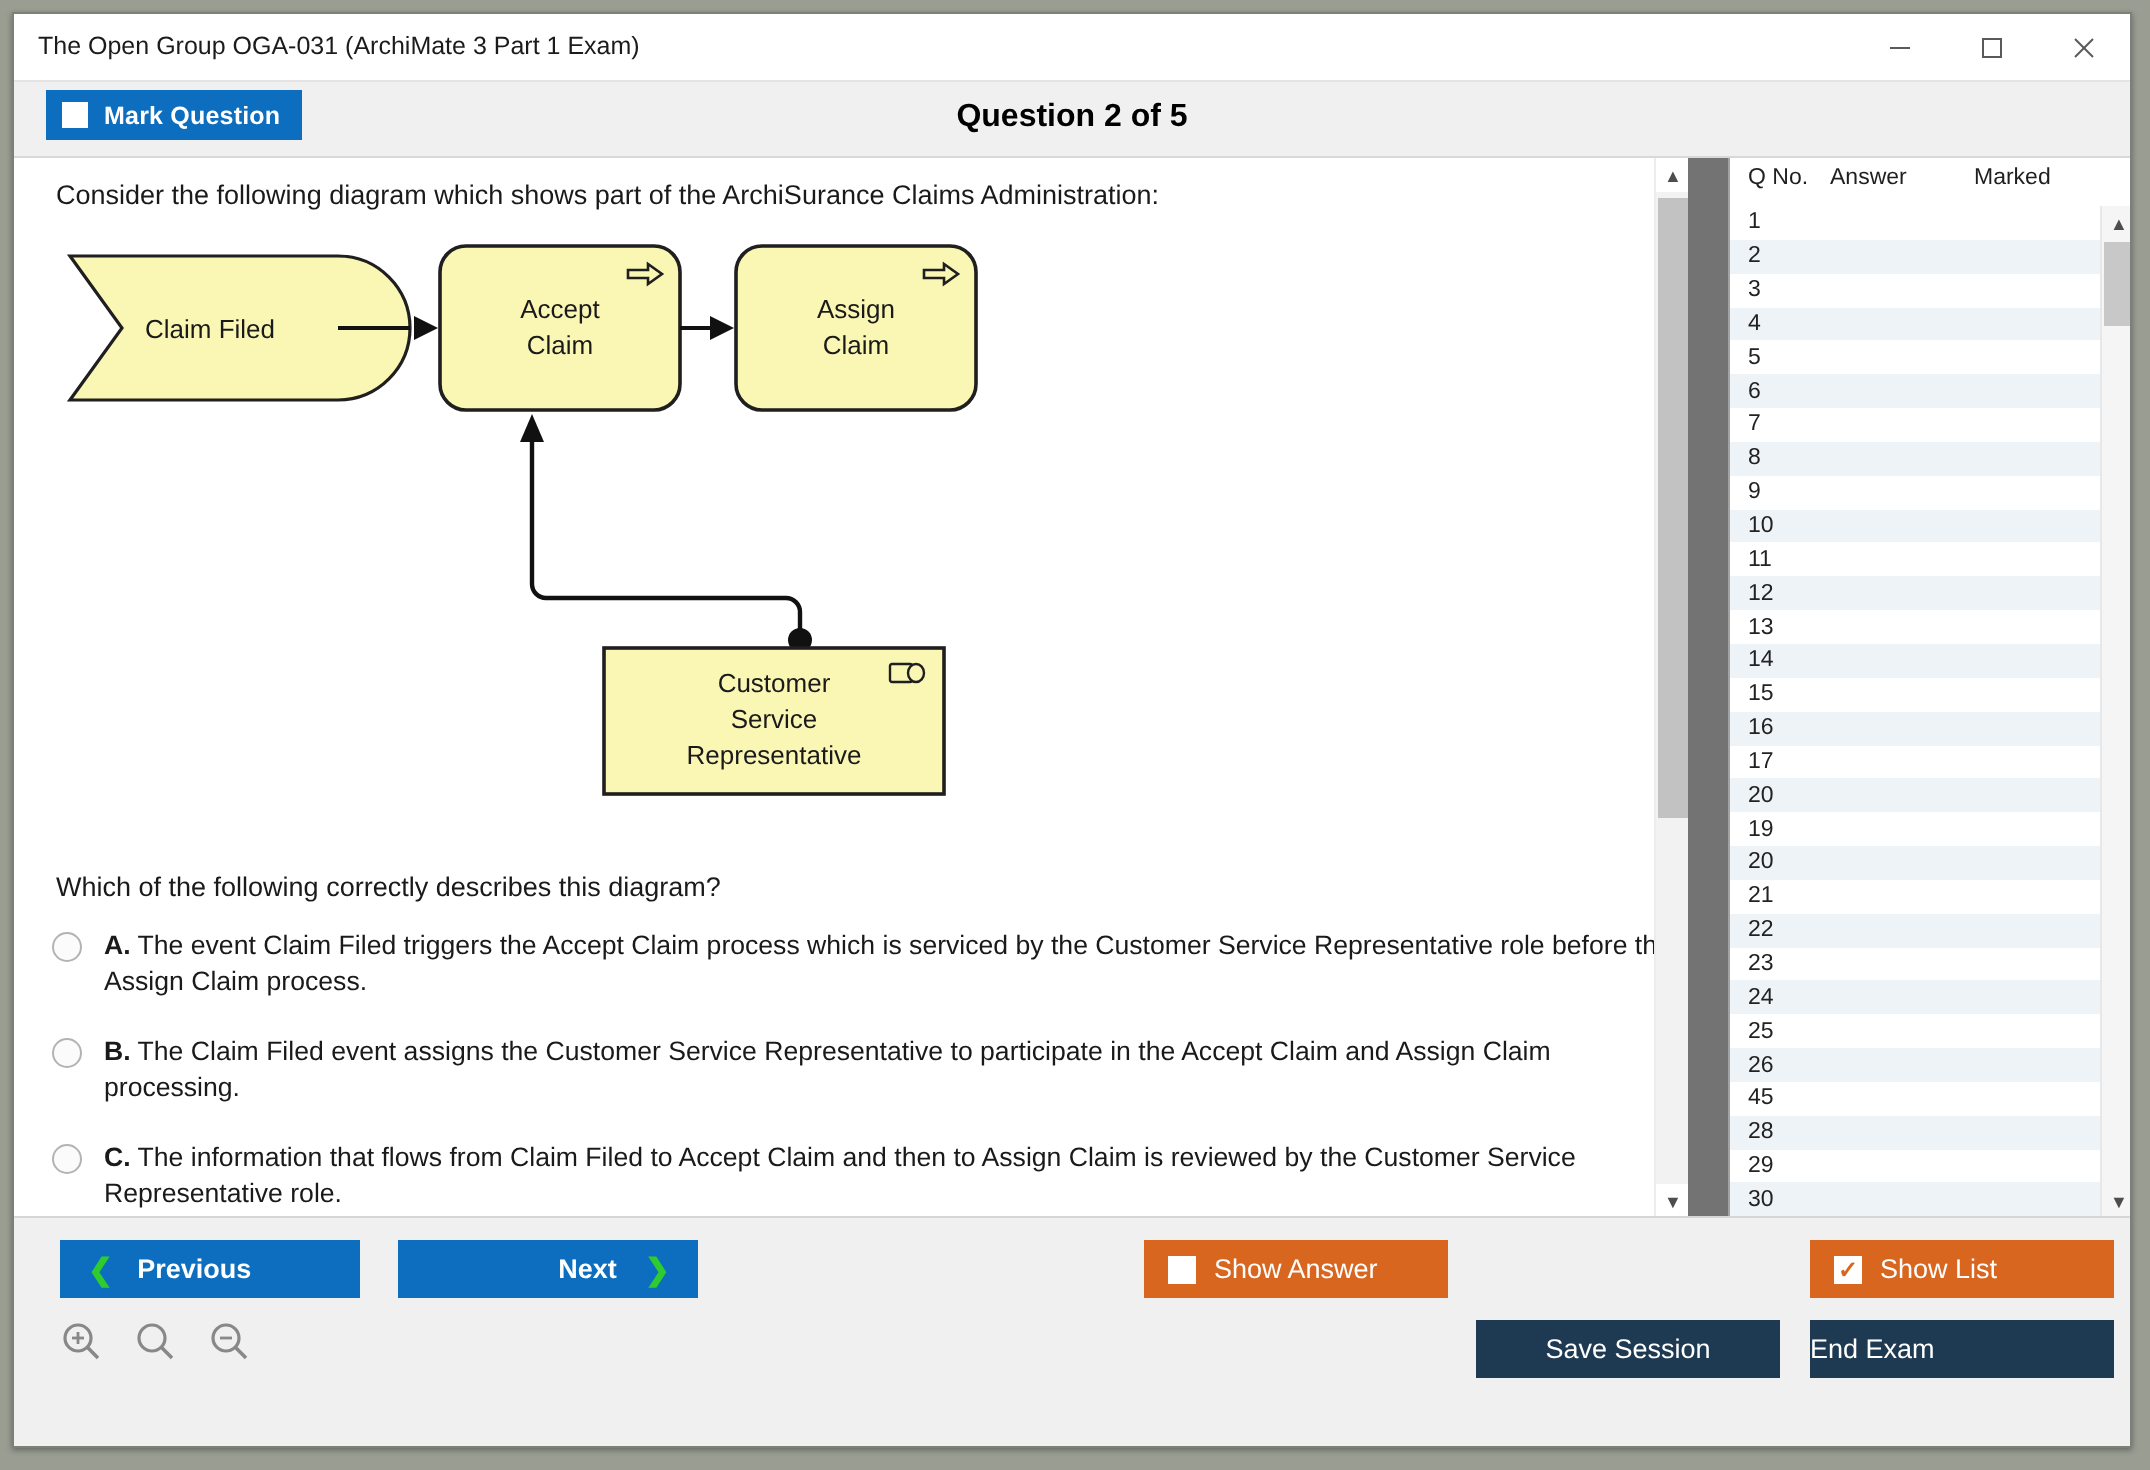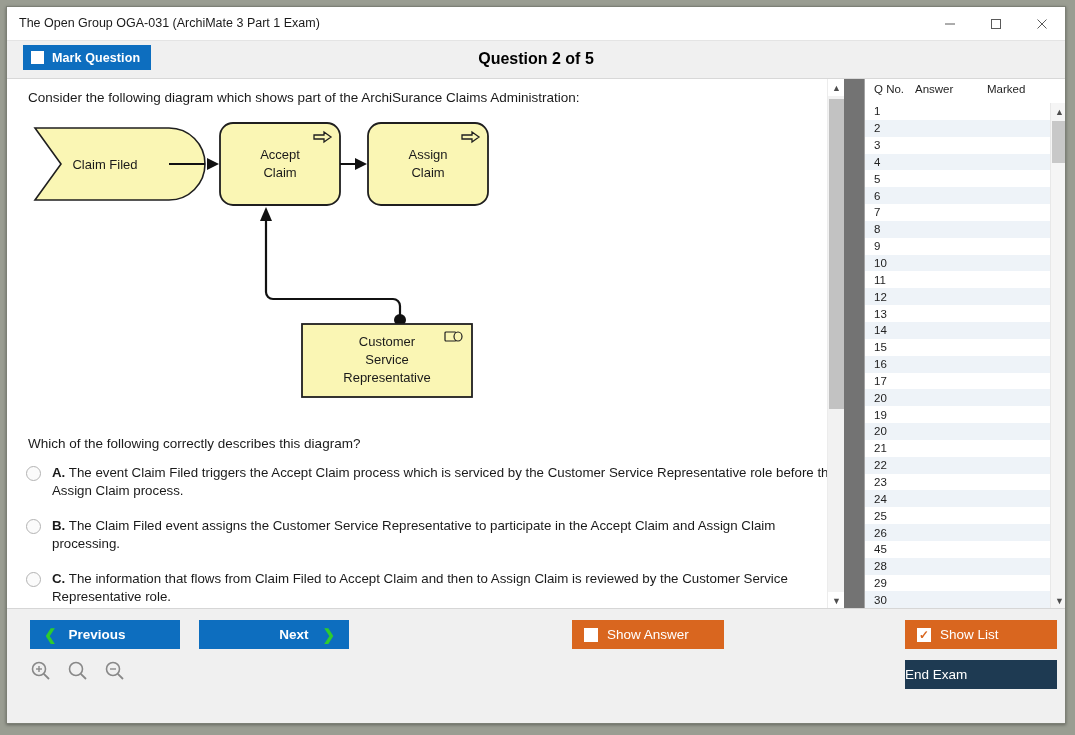--- a/index.html
+++ b/index.html
@@ -569,20 +569,23 @@
     </div>
 
 
     <div class="btn orange btn-showlist">
       <span class="cbbox">
           <span class="tick">✓</span>
         </span>
       <span>Show List</span>
     </div>
 
+    <div class="btn navy btn-save">
+      <span>Save Session</span>
+    </div>
 
     <div class="btn navy btn-end">
       <span>End Exam</span>
     </div>
 
     <div class="zoomtools">
       <span class="ztool">
         <svg width="24" height="24" viewBox="0 0 24 24">
           <circle cx="10" cy="10" r="6.5" fill="none" stroke="currentColor" stroke-width="1.6"></circle>
           <line x1="14.8" y1="14.8" x2="20" y2="20" stroke="currentColor" stroke-width="1.8"></line>

